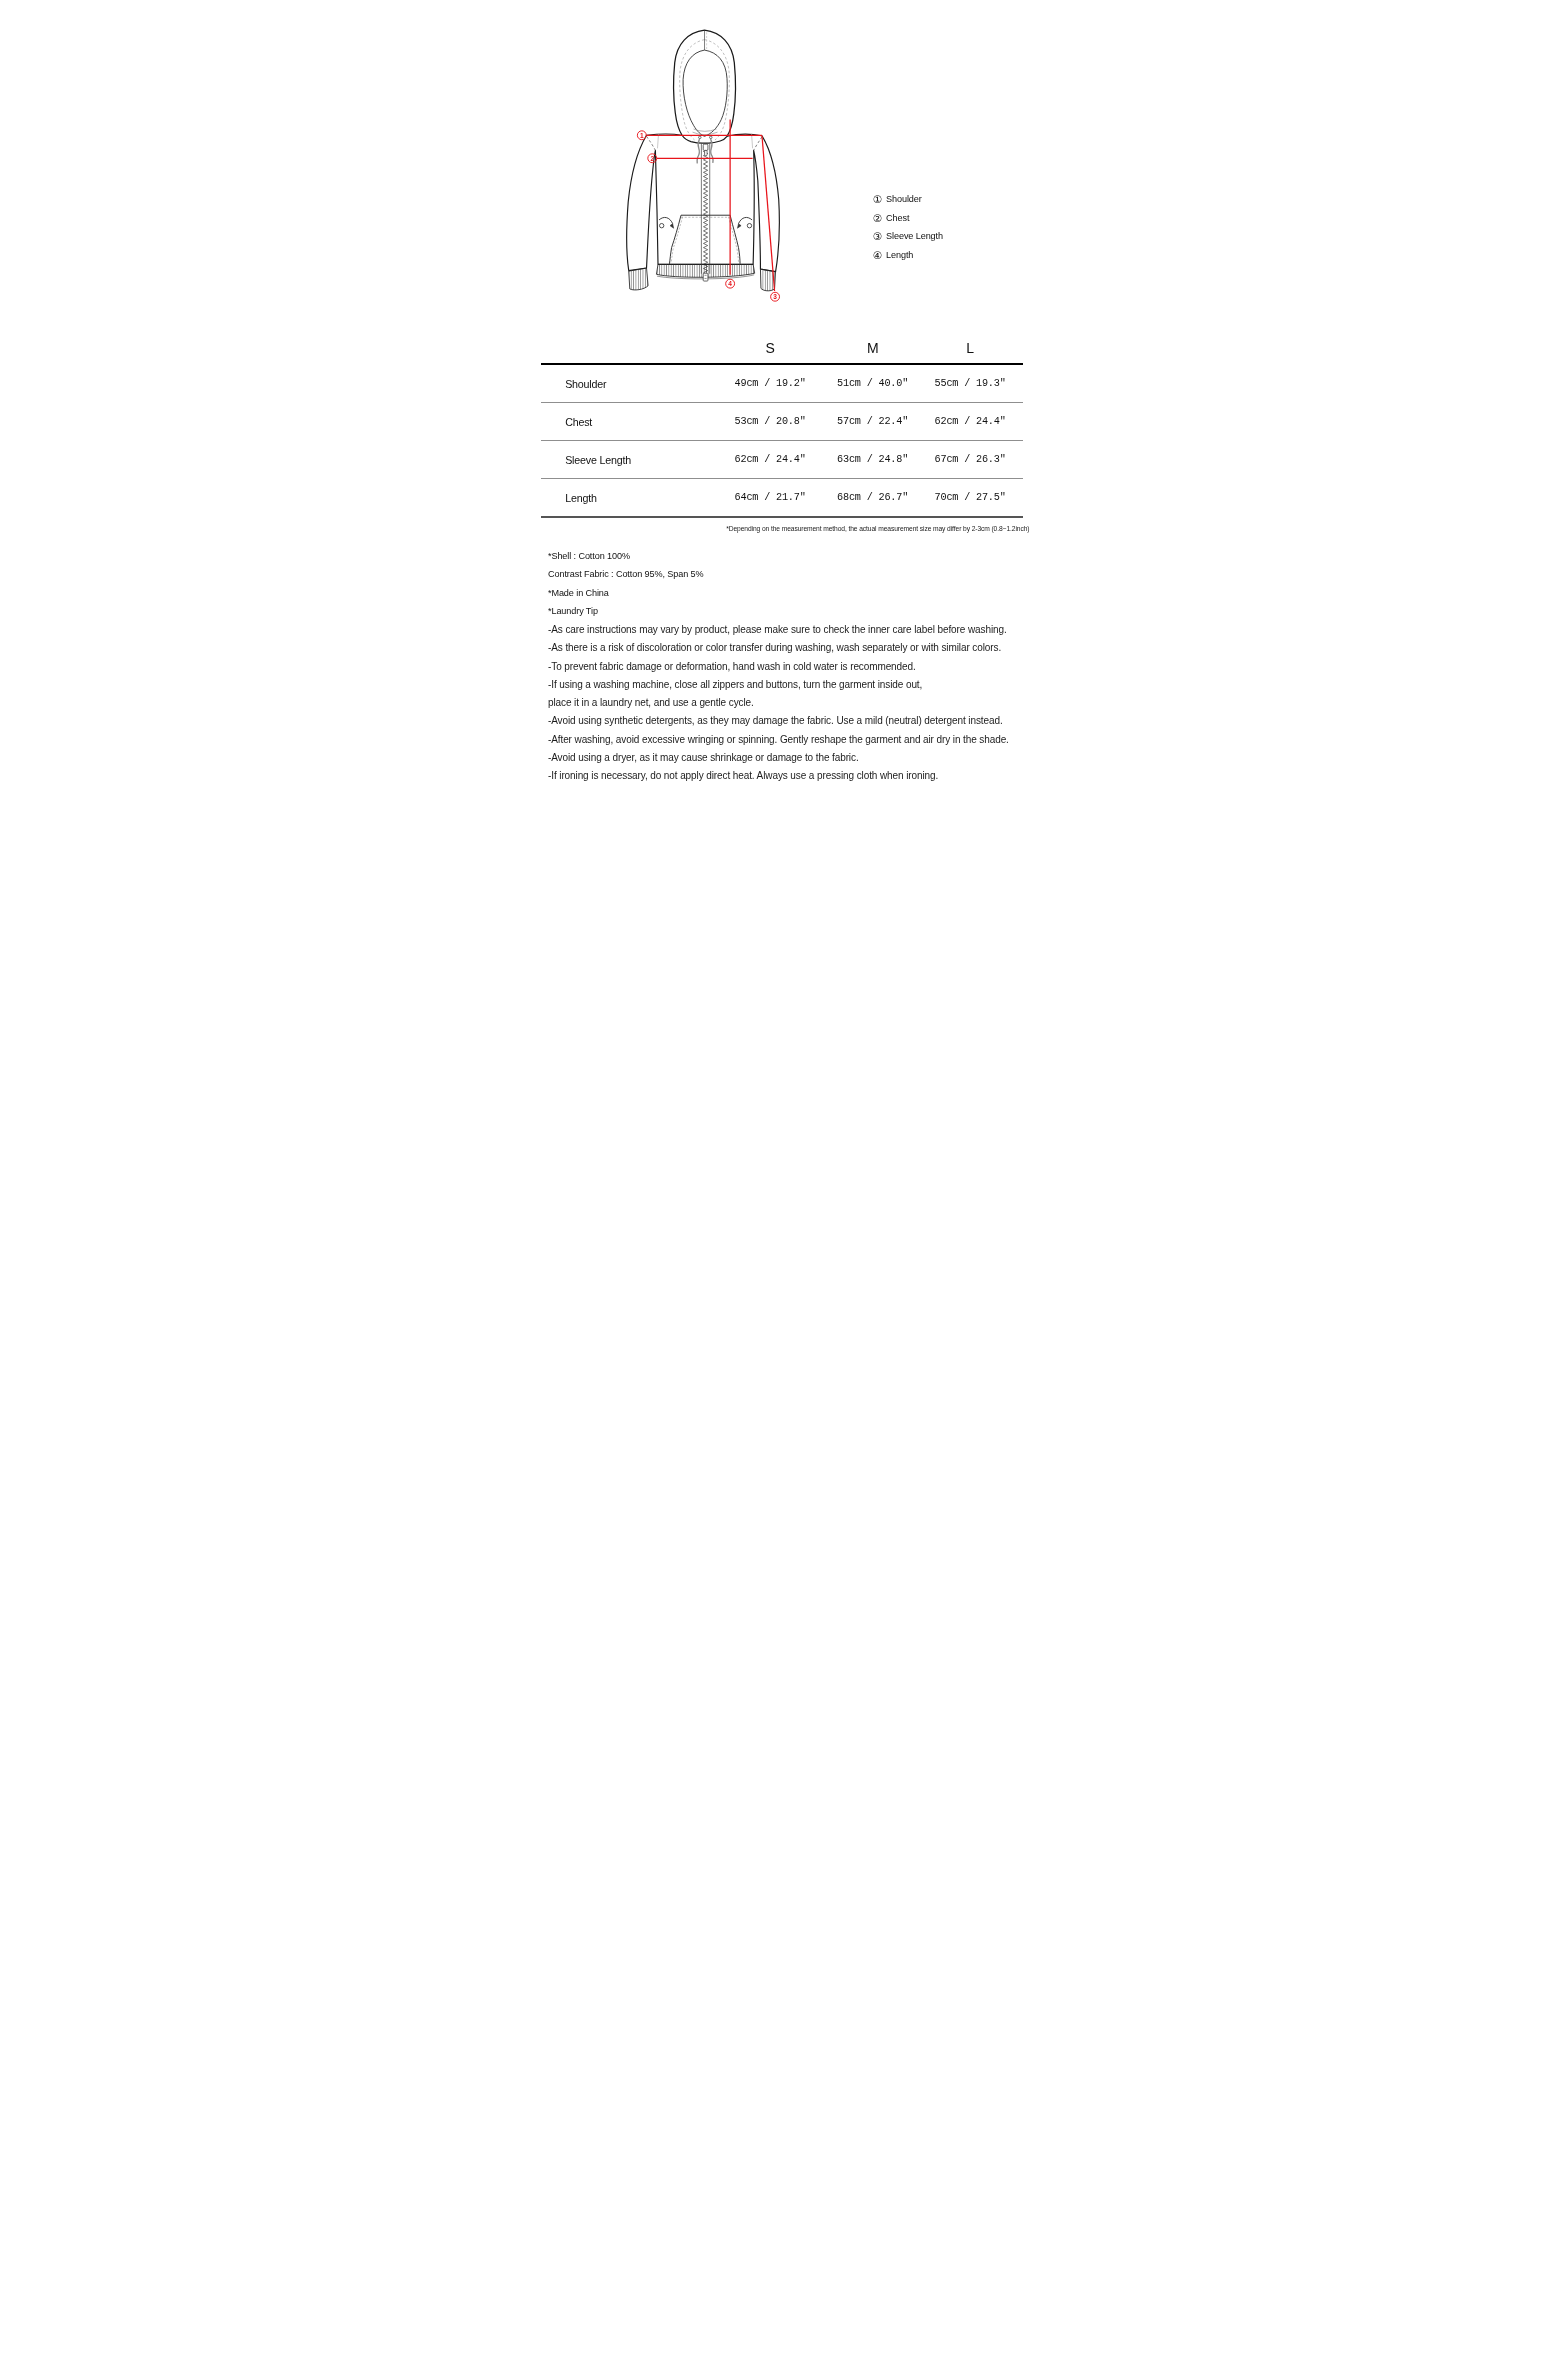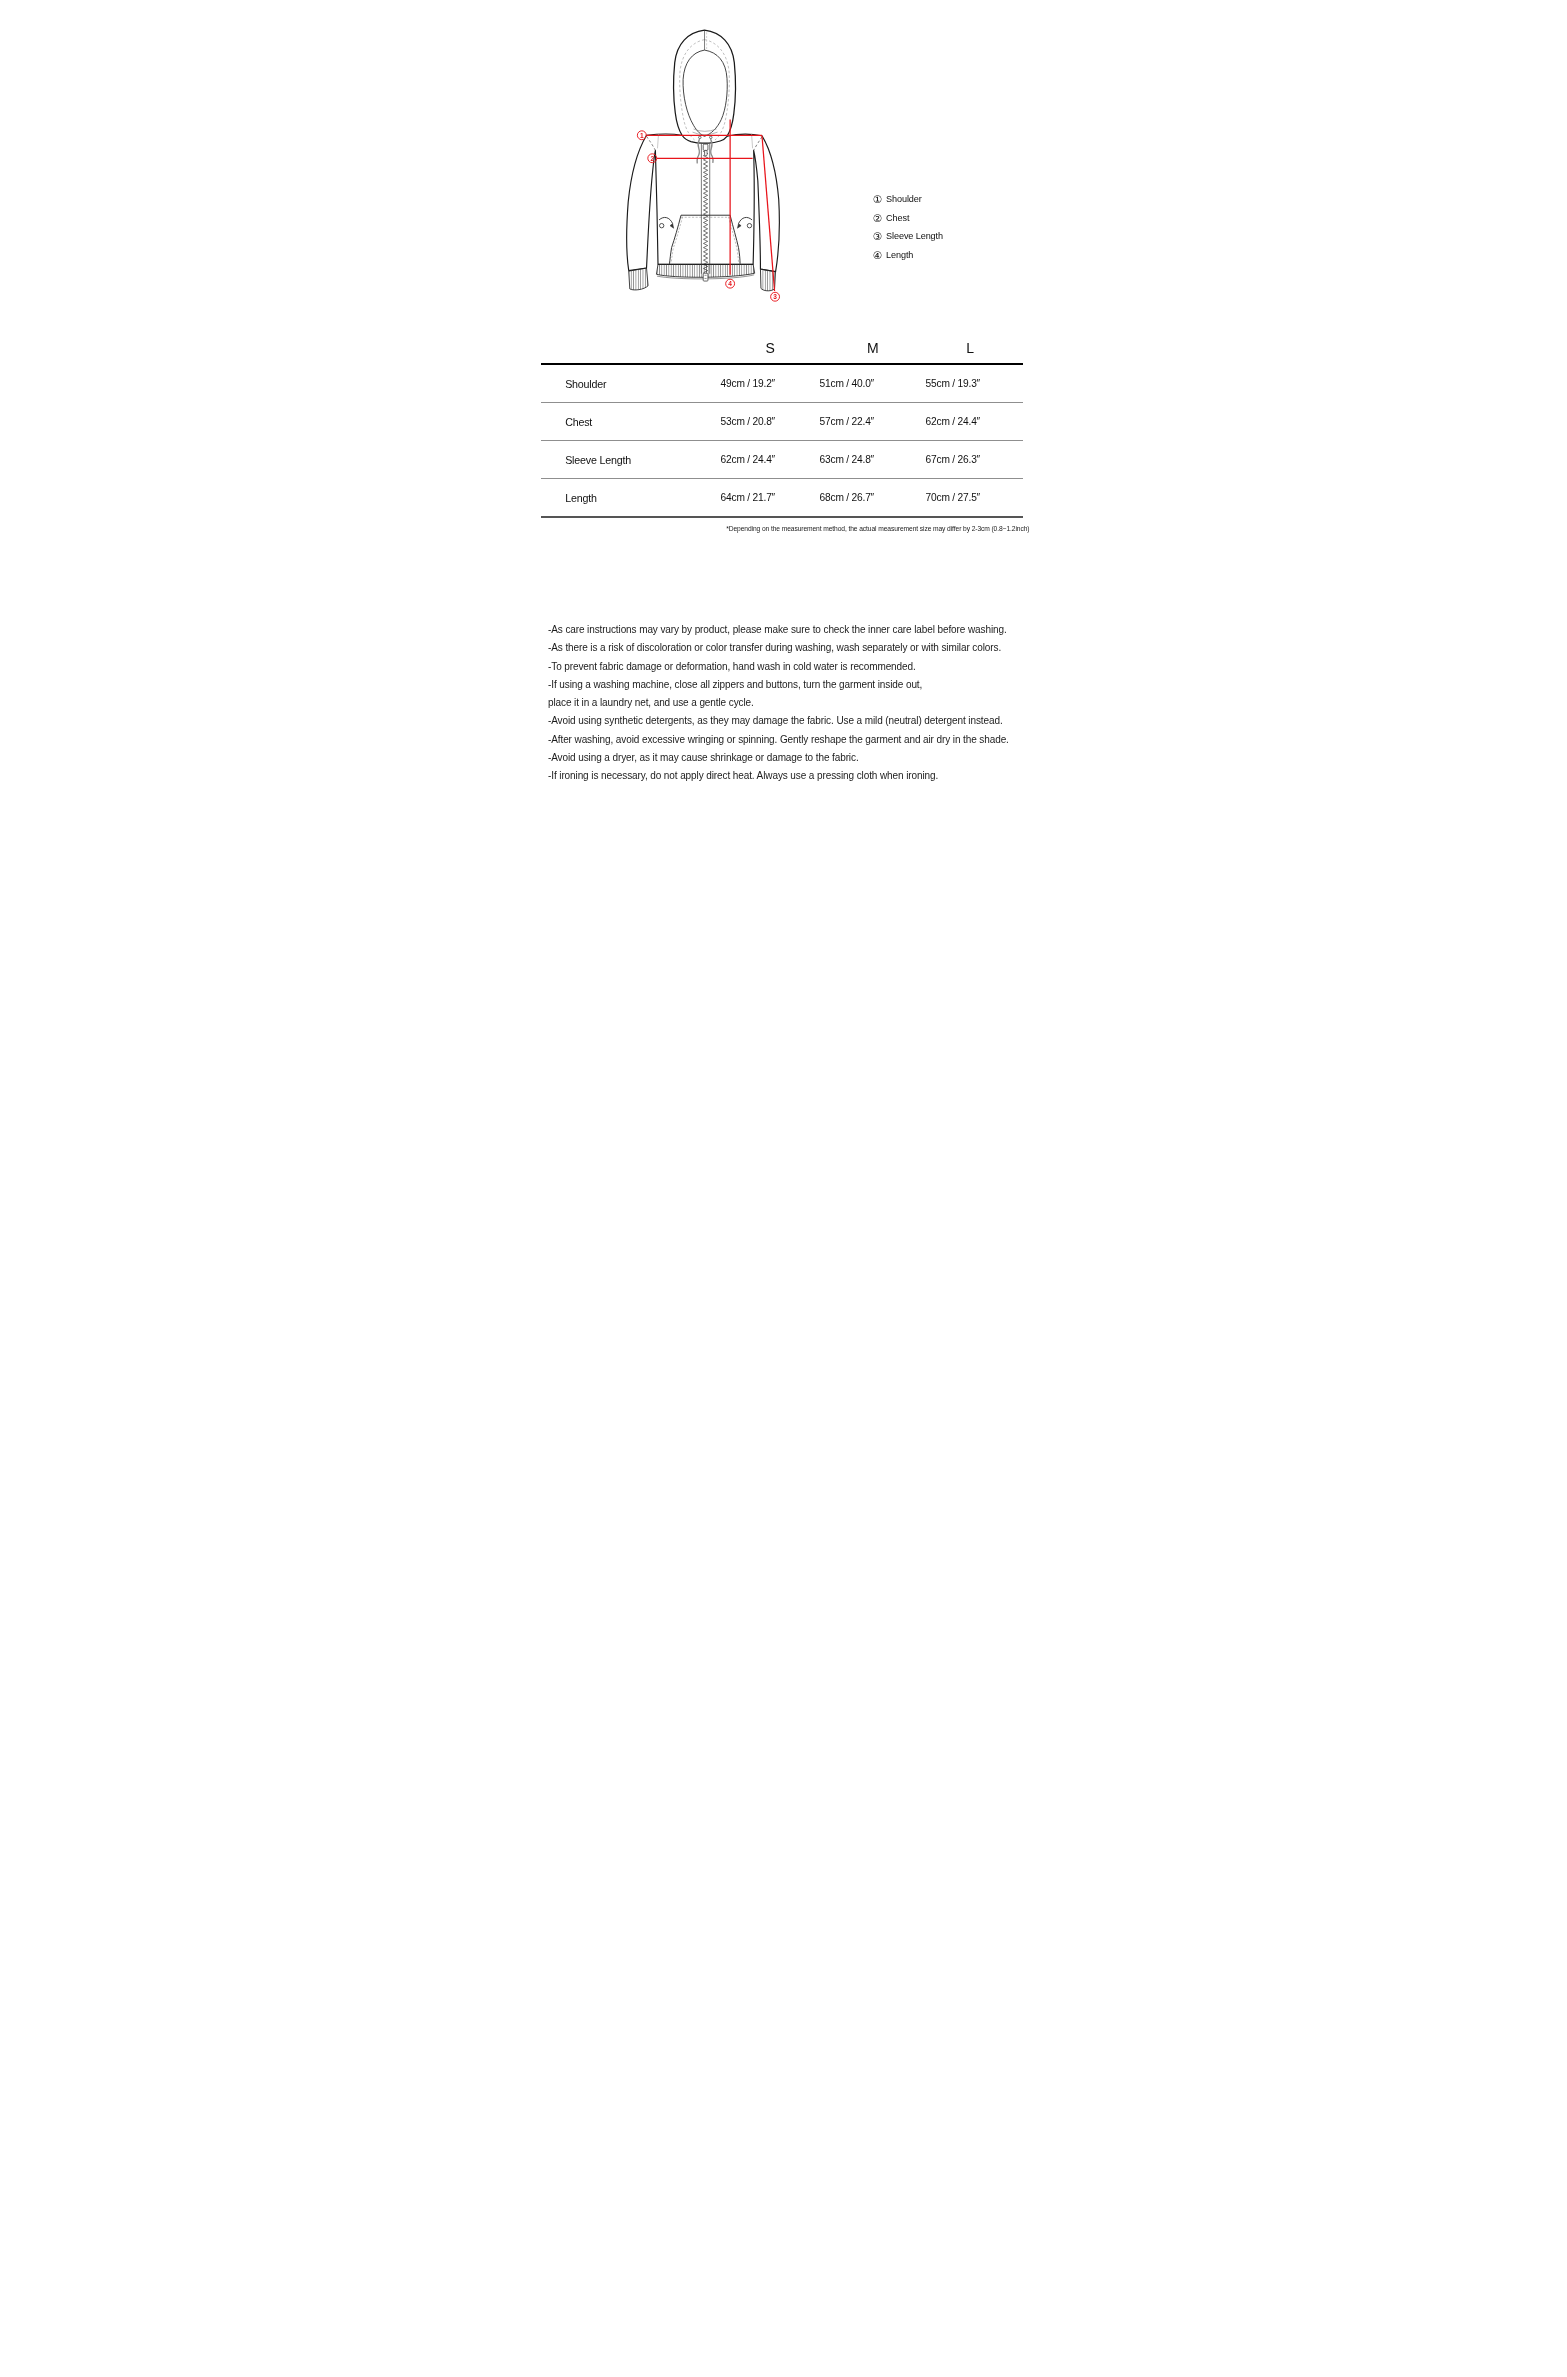--- a/index.html
+++ b/index.html
@@ -16,21 +16,21 @@
   .legend-label{font-size:9.1px;color:#111;letter-spacing:-0.1px;}
 
   
   .size-table{position:absolute;left:24.6px;top:332px;width:482px;}
   .thead{display:grid;grid-template-columns:180px 99px 106px 89px;height:31px;align-items:center;}
   .thead .hcell{text-align:center;font-size:14px;letter-spacing:-0.3px;color:#111;}
   .tbody{border-top:2.1px solid #000;}
   .trow{display:grid;grid-template-columns:180px 99px 106px 89px;height:37px;align-items:center;border-bottom:0.8px solid #8f8f8f;}
   .trow:last-child{border-bottom:2.1px solid #555;}
   .rlabel{padding-left:24.6px;font-size:10.7px;letter-spacing:-0.2px;color:#111;}
-  .dcell{text-align:left;font-size:10.2px;letter-spacing:-0.2px;color:#111;white-space:nowrap;}
+  .dcell{text-align:center;font-size:10.2px;letter-spacing:-0.2px;color:#111;white-space:nowrap;font-family:Liberation Mono, monospace;}
   .tnote{margin-top:6.8px;text-align:right;font-size:6.7px;color:#222;letter-spacing:-0.1px;margin-right:-6.8px;}
 
   
   .product-info{position:absolute;left:32px;top:547px;width:491px;}
   .product-info p{margin:0;line-height:18.4px;font-size:9.1px;color:#111;letter-spacing:-0.1px;}
 
   
   .laundry-tips{position:absolute;left:32px;top:621px;width:496px;}
   .laundry-tips p{margin:0;line-height:18.3px;font-size:10px;color:#1c1c1c;letter-spacing:-0.1px;white-space:nowrap;}
 </style>
@@ -192,20 +192,26 @@
       <div class="trow">
         <div class="rlabel">Length</div>
         <div class="dcell">64cm / 21.7″</div>
         <div class="dcell">68cm / 26.7″</div>
         <div class="dcell">70cm / 27.5″</div>
       </div>
     </div>
     <div class="tnote">*Depending on the measurement method, the actual measurement size may differ by 2-3cm (0.8~1.2inch)</div>
   </div>
 
+  <div class="product-info">
+    <p>*Shell : Cotton 100%</p>
+    <p>Contrast Fabric : Cotton 95%, Span 5%</p>
+    <p>*Made in China</p>
+    <p>*Laundry Tip</p>
+  </div>
 
   <div class="laundry-tips">
     <p>-As care instructions may vary by product, please make sure to check the inner care label before washing.</p>
     <p>-As there is a risk of discoloration or color transfer during washing, wash separately or with similar colors.</p>
     <p>-To prevent fabric damage or deformation, hand wash in cold water is recommended.</p>
     <p>-If using a washing machine, close all zippers and buttons, turn the garment inside out,</p>
     <p>place it in a laundry net, and use a gentle cycle.</p>
     <p>-Avoid using synthetic detergents, as they may damage the fabric. Use a mild (neutral) detergent instead.</p>
     <p>-After washing, avoid excessive wringing or spinning. Gently reshape the garment and air dry in the shade.</p>
     <p>-Avoid using a dryer, as it may cause shrinkage or damage to the fabric.</p>

